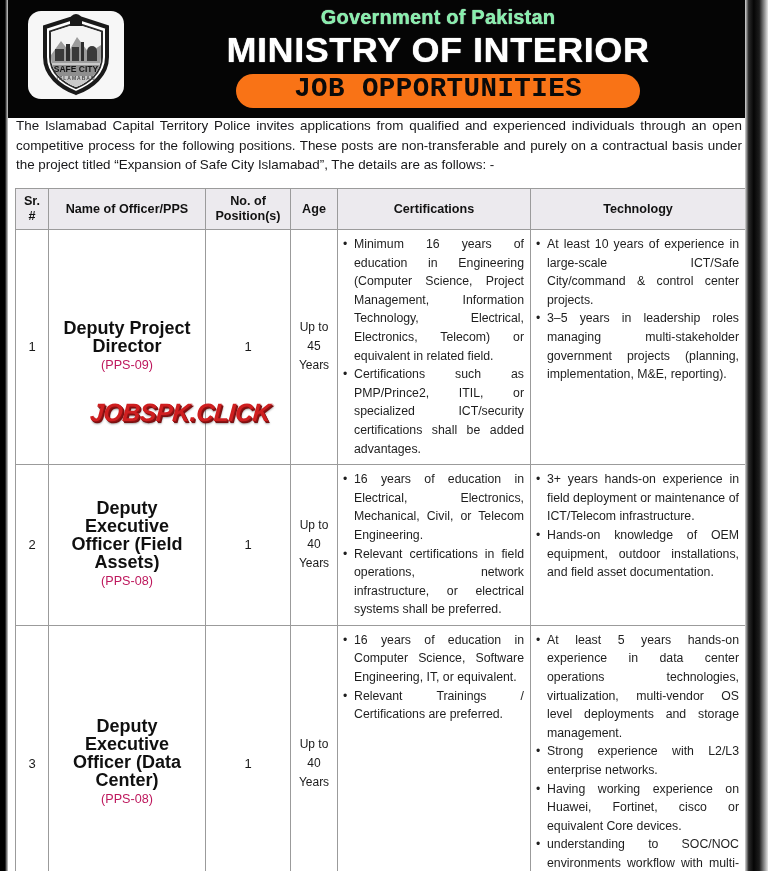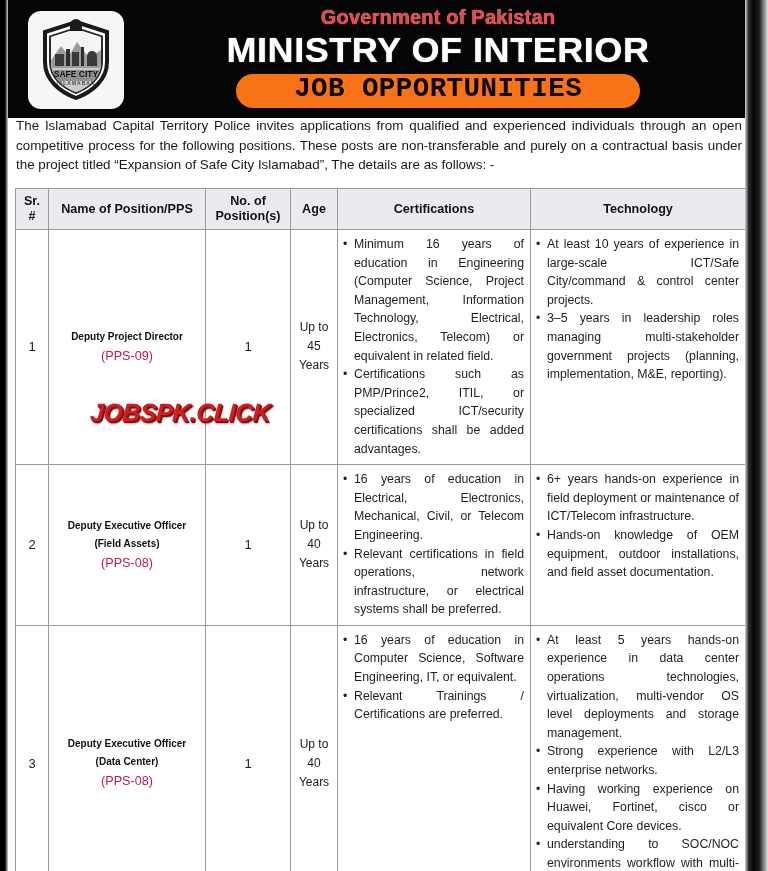--- a/index.html
+++ b/index.html
@@ -38,37 +38,37 @@
     position: absolute;
     left: 8px; top: 0;
     width: 737px; height: 118px;
     background: #050505;
     overflow: hidden;
   }
 
   .logo-tile {
     position: absolute;
     left: 20px; top: 11px;
-    width: 96px; height: 98px;
+    width: 96px; height: 88px;
     background: #f7f7f7;
     border-radius: 13px;
     display: flex;
     align-items: center;
     justify-content: center;
   }
   .logo-tile svg { display: block; }
 
   .mast-text {
     position: absolute;
     left: 130px; top: 4px;
     width: 600px;
     text-align: center;
   }
   .gov-line {
-    color: #ef4444;
+    color: #86efac;
     font-size: 20px;
     font-weight: bold;
     letter-spacing: .2px;
     line-height: 26px;
     text-shadow: 0 0 1px #fff;
   }
   .ministry-line {
     color: #ffffff;
     font-size: 35px;
     font-weight: bold;
@@ -141,21 +141,21 @@
 
   td.mid {
     text-align: center;
     vertical-align: middle;
     font-size: 13px;
     color: #1a1a1a;
   }
   td.sr { font-size: 13px; }
 
   .pos-title {
-    font-size: 10px;
+    font-size: 18px;
     font-weight: bold;
     color: #101010;
     line-height: 18px;
   }
   .pos-pps {
     font-size: 12.6px;
     color: #be185d;
     line-height: 19px;
     margin-top: 1px;
   }
@@ -262,21 +262,21 @@
       <col class="c-sr">
         <col class="c-name">
         <col class="c-no">
       <col class="c-age">
         <col class="c-qual">
         <col class="c-exp">
     </colgroup>
     <thead>
       <tr>
         <th>Sr. #</th>
-        <th>Name of Position/PPS</th>
+        <th>Name of Officer/PPS</th>
         <th>No. of Position(s)</th>
         <th>Age</th>
         <th>Certifications</th>
         <th>Technology</th>
       </tr>
     </thead>
     <tbody>
         <tr style="height: 225px;">
           <td class="mid sr">1</td>
           <td class="mid">
@@ -304,21 +304,21 @@
           </td>
           <td class="mid">1</td>
           <td class="mid">
             <div class="age-cell">Up to<br>40<br>Years</div>
           </td>
           <td class="body-col">
             <p class="b j">16 years of education in Electrical, Electronics, Mechanical, Civil, or Telecom Engineering.</p>
             <p class="b j">Relevant certifications in field operations, network infrastructure, or electrical systems shall be preferred.</p>
           </td>
           <td class="body-col">
-            <p class="b j">6+ years hands-on experience in field deployment or maintenance of ICT/Telecom infrastructure.</p>
+            <p class="b j">3+ years hands-on experience in field deployment or maintenance of ICT/Telecom infrastructure.</p>
             <p class="b j">Hands-on knowledge of OEM equipment, outdoor installations, and field asset documentation.</p>
           </td>
         </tr>
         <tr style="height: 277px;">
           <td class="mid sr">3</td>
           <td class="mid">
             <div class="pos-title">Deputy Executive Officer (Data Center)</div>
             <div class="pos-pps">(PPS-08)</div>
           </td>
           <td class="mid">1</td>

